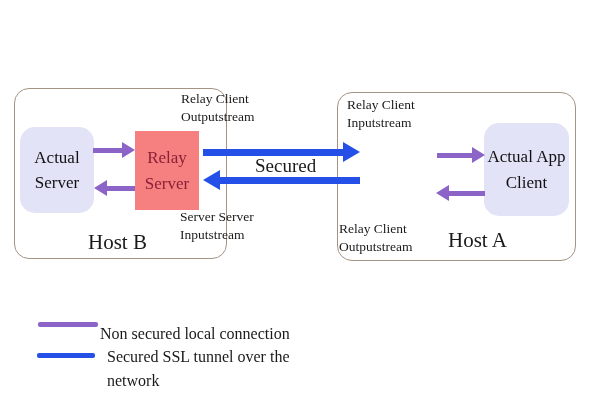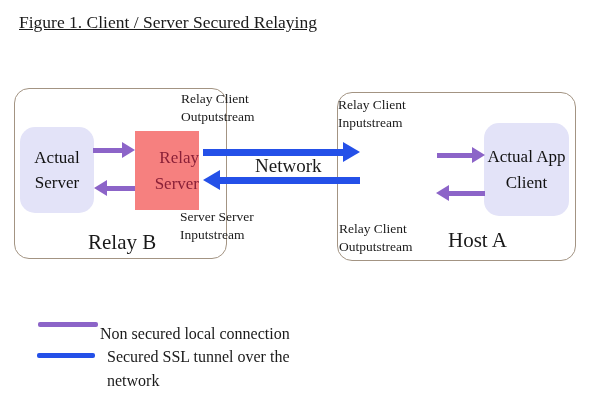--- a/index.html
+++ b/index.html
@@ -43,39 +43,39 @@
     text-align: center;
     font-size: 17px;
     line-height: 1.5;
   }
   .actual-server {
     left: 20px; top: 127px; width: 74px; height: 86px;
     background: #e3e3f8; border-radius: 15px; color: #111111;
   }
   .relay-server {
     left: 135px; top: 131px; width: 64px; height: 79px;
-    background: #f6807f; color: #8a2038; text-align: right;
+    background: #f6807f; color: #8a2038;
   }
   .relay-client {
     left: 362px; top: 140px; width: 74px; height: 78px;
     background: #6f9b3d; color: #204010;
   }
   .actual-app-client {
     left: 484px; top: 123px; width: 85px; height: 93px;
     background: #e3e3f8; border-radius: 15px; color: #111111;
   }
   .stream-label {
     position: absolute;
     font-size: 13.5px;
     line-height: 18px;
     color: #1a1a1a;
   }
   .rs-out { left: 181px; top: 90px;  width: 88px; }
   .rs-in  { left: 180px; top: 208px; width: 88px; }
-  .rc-in  { left: 338px; top: 96px;  width: 88px; }
+  .rc-in  { left: 347px; top: 96px;  width: 88px; }
   .rc-out { left: 339px; top: 212px; width: 96px; margin-top: 8px; }
   .network-label {
     position: absolute;
     left: 255px; top: 155px;
     font-size: 19px;
     white-space: nowrap;
   }
   
   .arrow {
     position: absolute;
@@ -130,21 +130,20 @@
     color: #1a1a1a;
   }
   .legend-label-1 { left: 100px; top: 314px; width: 260px; margin-top: 8px; }
   .legend-label-2 { left: 107px; top: 345px; width: 205px; }
 </style>
 </head>
 <body>
 
 <div class="stage">
 
-  <div class="title">Figure 1. Client / Server Secured Relaying</div>
 
   <div class="host-box host-b"></div>
   <div class="host-box host-a"></div>
 
   <div class="node actual-server">Actual Server</div>
   <div class="node relay-server">Relay Server</div>
   <div class="node actual-app-client">Actual App Client</div>
 
   <div class="arrow purple p1">
     <div class="shaft"></div>
@@ -170,23 +169,23 @@
   <div class="arrow blue b2">
     <div class="head-l"></div>
     <div class="shaft"></div>
   </div>
 
   <div class="stream-label rs-out">Relay Client Outputstream</div>
   <div class="stream-label rs-in">Server Server Inputstream</div>
   <div class="stream-label rc-in">Relay Client Inputstream</div>
   <div class="stream-label rc-out">Relay Client Outputstream</div>
 
-  <div class="network-label">Network</div>
+  <div class="network-label">Secured</div>
 
-  <div class="host-label host-b-label">Relay B</div>
+  <div class="host-label host-b-label">Host B</div>
   <div class="host-label host-a-label">Host A</div>
 
   <div class="legend-swatch purple"></div>
   <div class="legend-label legend-label-1">Non secured local connection</div>
   <div class="legend-swatch blue"></div>
   <div class="legend-label legend-label-2">Secured SSL tunnel over the network</div>
 
 </div>
 
 </body></html>

